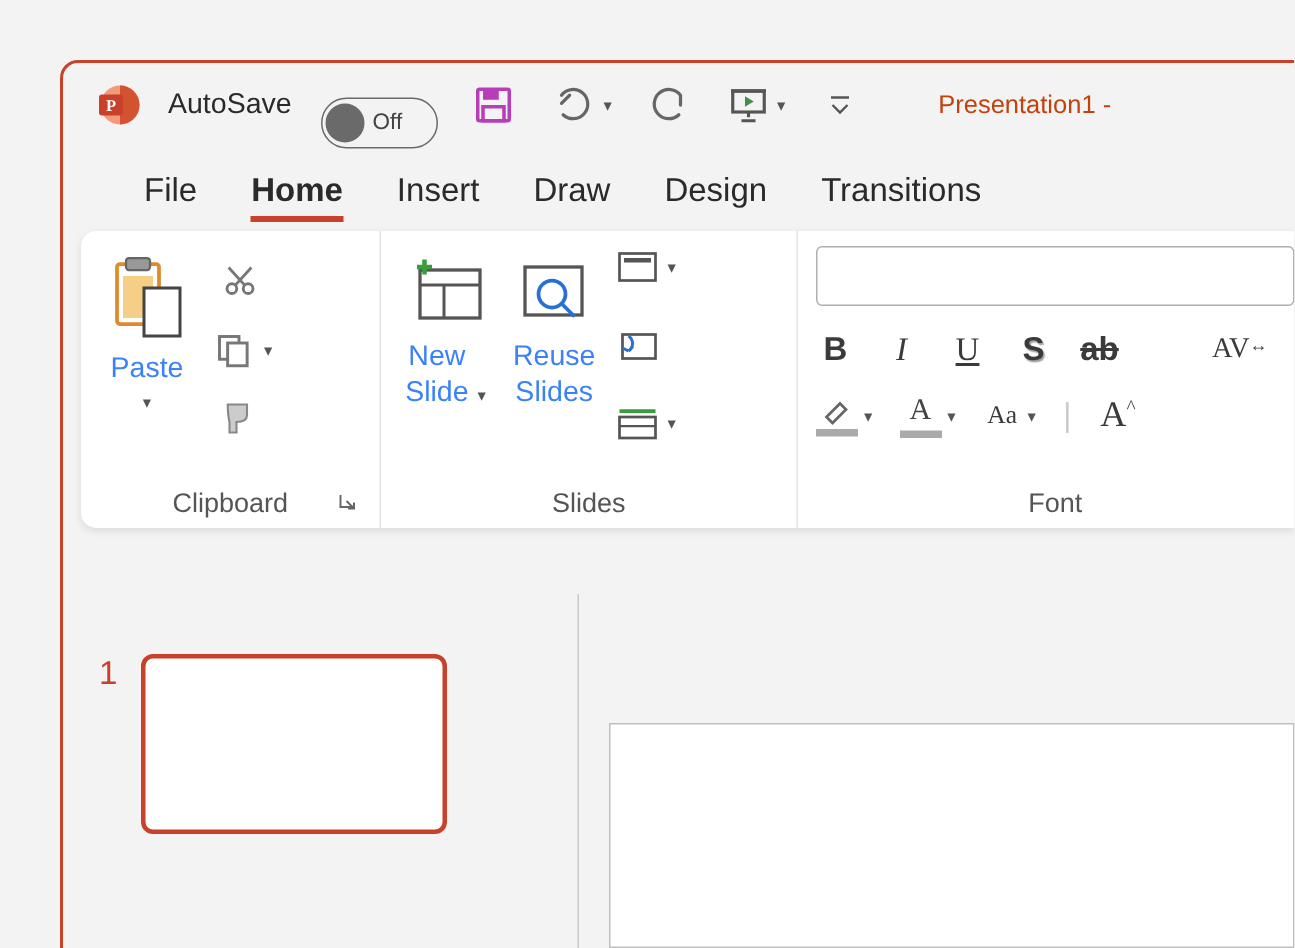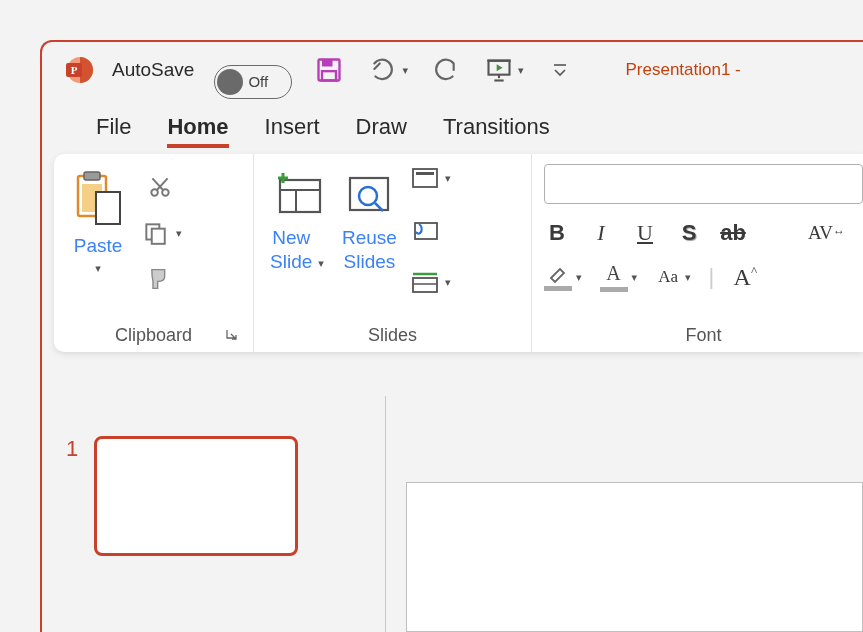--- a/index.html
+++ b/index.html
@@ -254,20 +254,21 @@
       </div>
     </div>
     <span class="title-text">Presentation1  -</span>
   </div>
 
   <div class="tabbar">
     <div class="tab">File</div>
     <div class="tab active">Home</div>
     <div class="tab">Insert</div>
     <div class="tab">Draw</div>
+    <div class="tab">Design</div>
     <div class="tab">Transitions</div>
   </div>
 
   <div class="ribbon">
 
     <div class="rg" style="width: 200px;">
       <div class="rg-body">
         <div class="big-btn">
           <svg width="56" height="62" viewBox="0 0 56 62">
             <rect x="8" y="8" width="28" height="40" rx="2" fill="none" stroke="#e08a2c" stroke-width="2.5"></rect>

